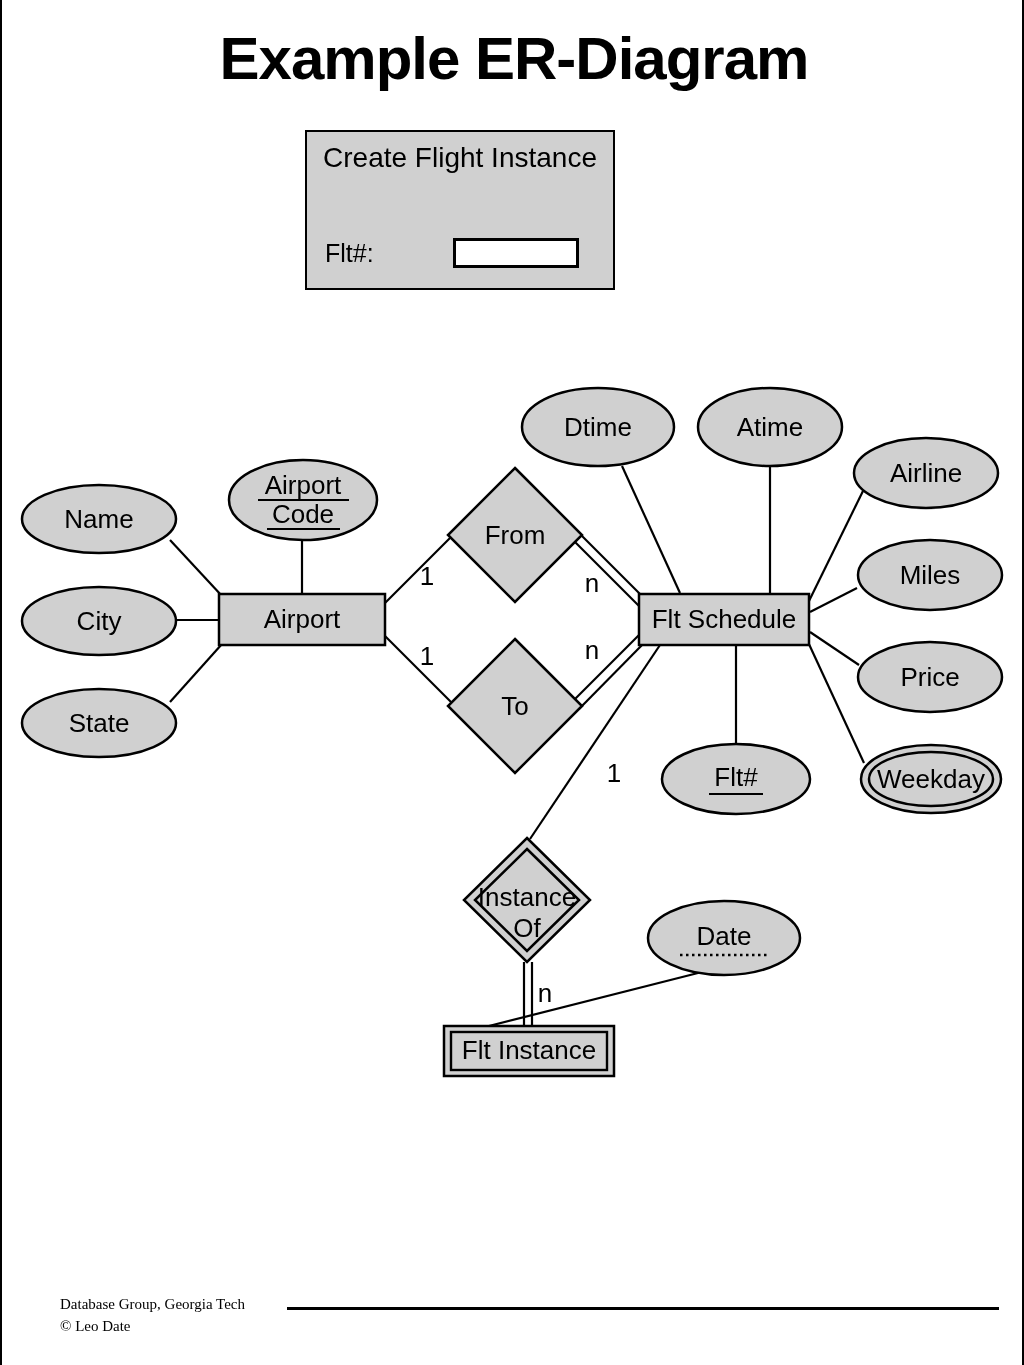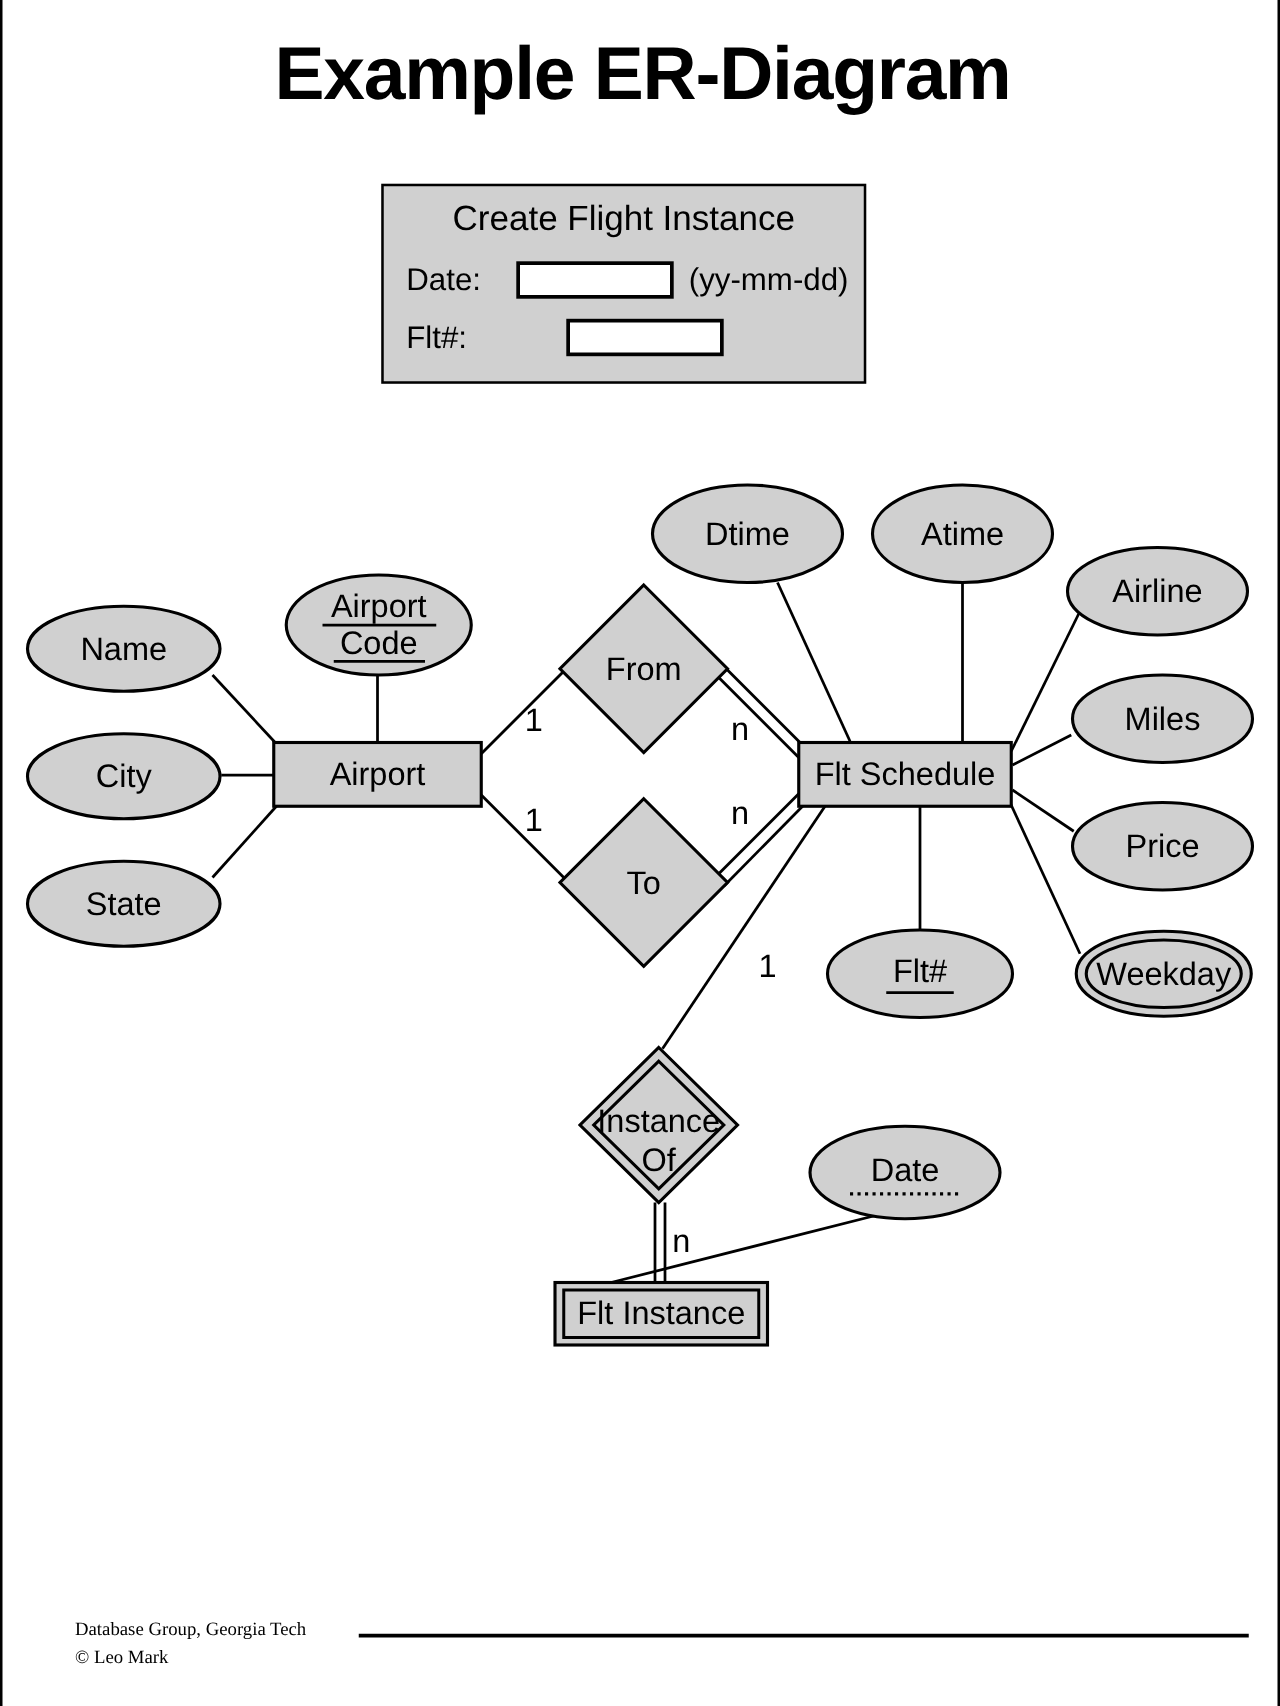--- a/index.html
+++ b/index.html
@@ -34,22 +34,22 @@
     font-weight: bold;
     font-size: 60px;
     letter-spacing: -1px;
     color: #000000;
     white-space: nowrap;
   }
   
   #form-panel {
     position: absolute;
     left: 303px;
-    top: 147px;
-    width: 388px;
+    top: 130px;
+    width: 310px;
     height: 160px;
     background: #d0d0d0;
     border: 2px solid #000000;
     box-sizing: border-box;
   }
   #form-title {
     position: absolute;
     left: 0;
     top: 10px;
     width: 100%;
@@ -153,25 +153,20 @@
 </head>
 <body>
 
 <div id="page">
 
   <div id="title">Example ER-Diagram</div>
 
   <div id="form-panel">
     <div id="form-title">Create Flight Instance</div>
 
-    <div class="form-row" id="form-row-date">
-      <span class="form-label">Date:</span>
-      <input class="form-input" type="text" value="" style="">
-      <span class="form-hint">(yy-mm-dd)</span>
-    </div>
 
     <div class="form-row" id="form-row-flt">
       <span class="form-label">Flt#:</span>
       <input class="form-input" type="text" value="" style="">
     </div>
   </div>
 
   <svg id="diagram" viewBox="0 0 1024 1365">
 
     <g>
@@ -328,16 +323,16 @@
       <text class="card-text" x="590" y="652">n</text>
       <text class="card-text" x="612" y="775">1</text>
       <text class="card-text" x="543" y="995">n</text>
     </g>
 
   </svg>
 
   <div id="footer-rule"></div>
   <div id="footer-left">
     <div>Database Group, Georgia Tech</div>
-    <div>© Leo Mark</div>
+    <div>© Leo Date</div>
   </div>
 
 </div>
 
 </body></html>

